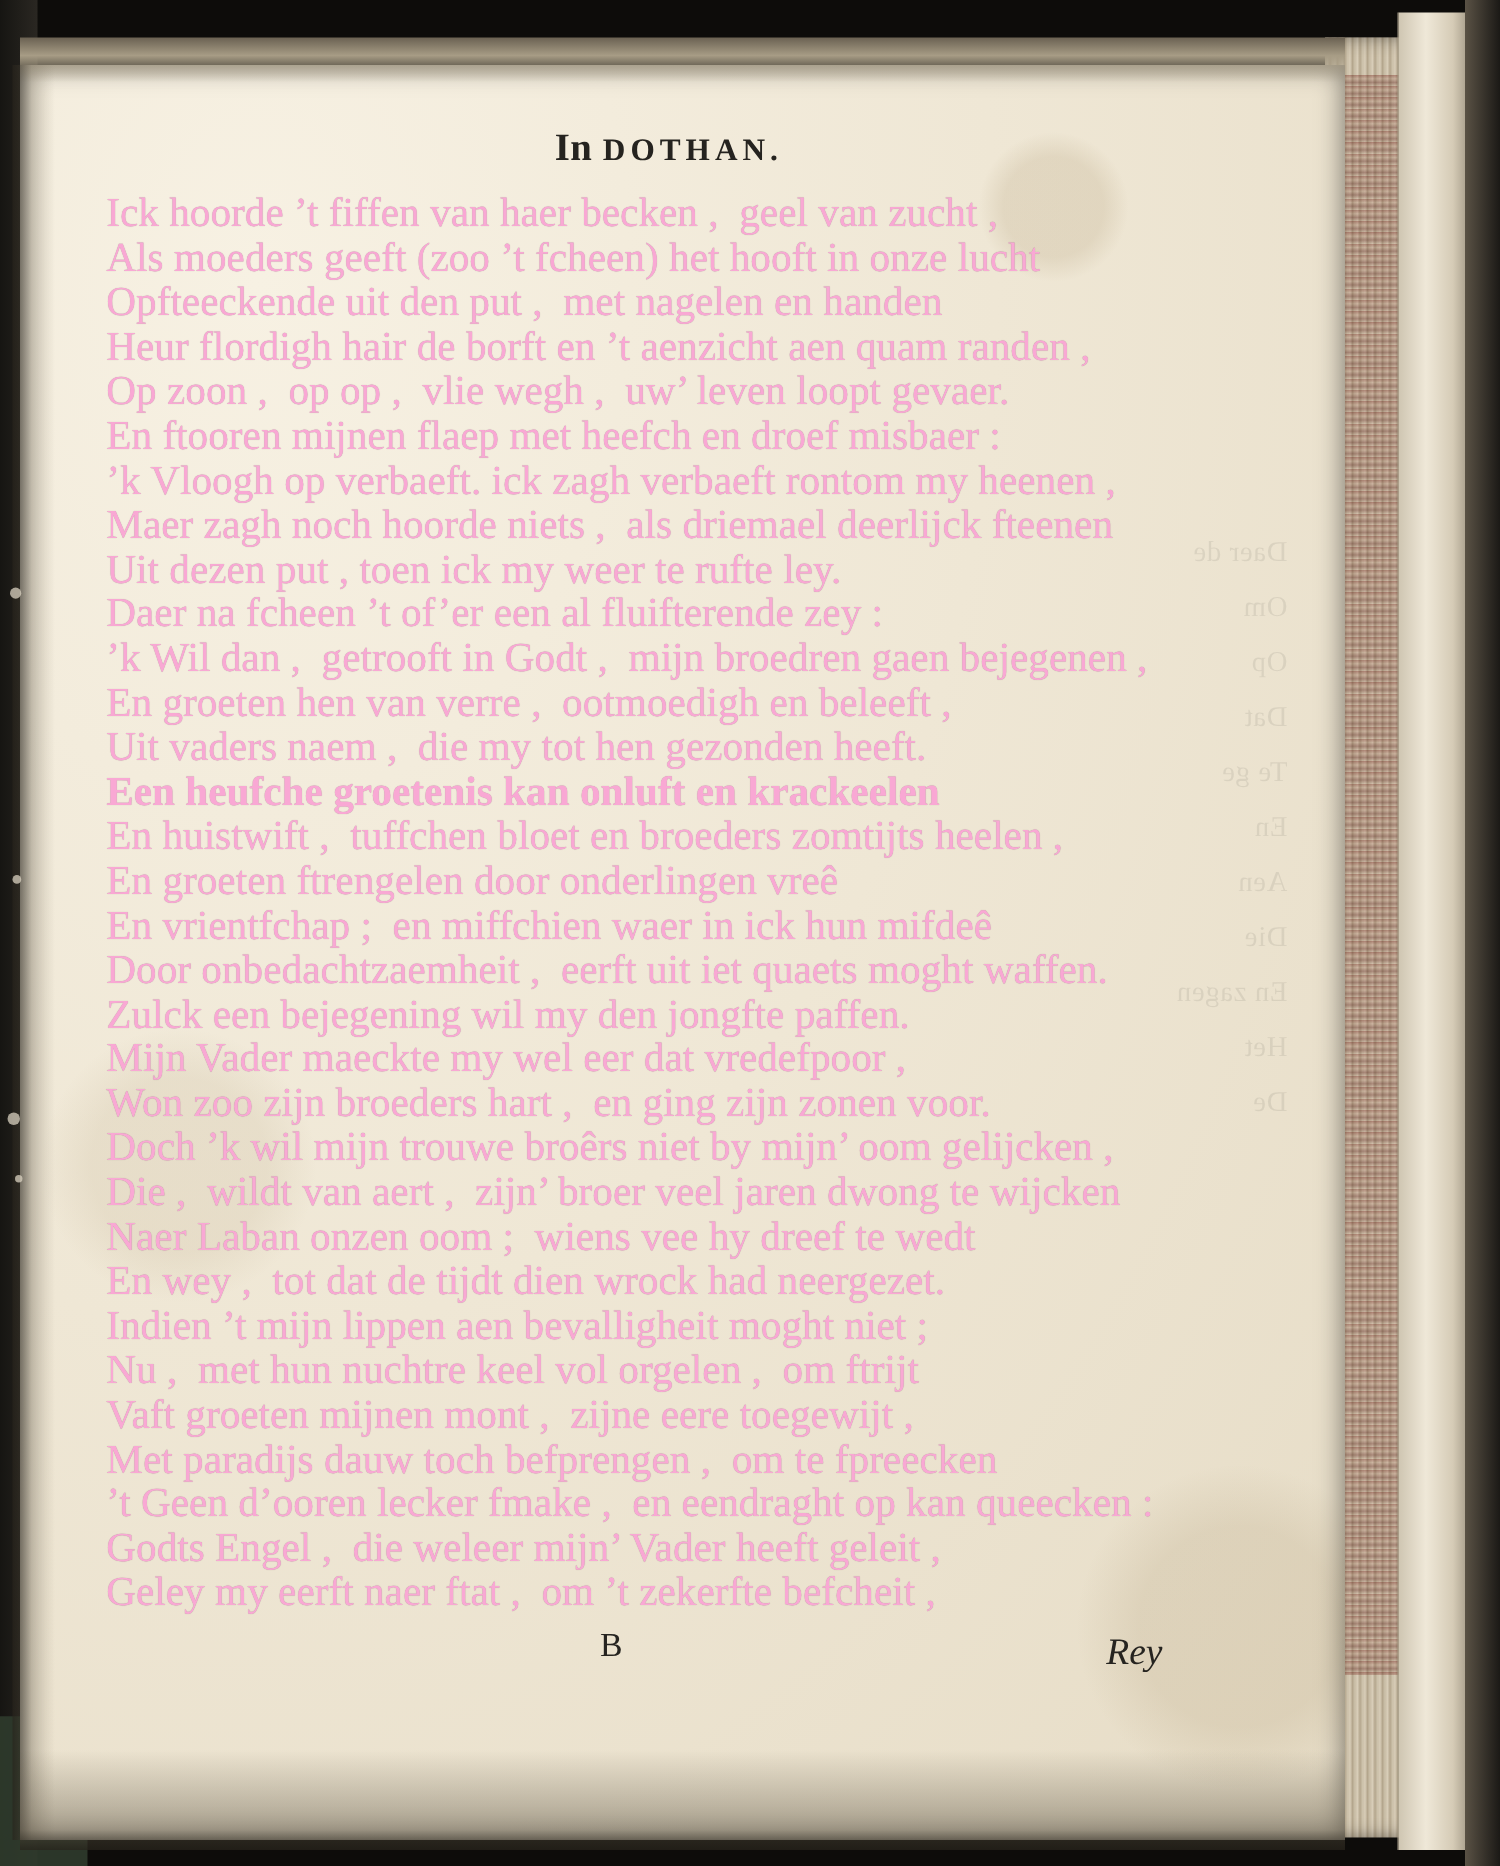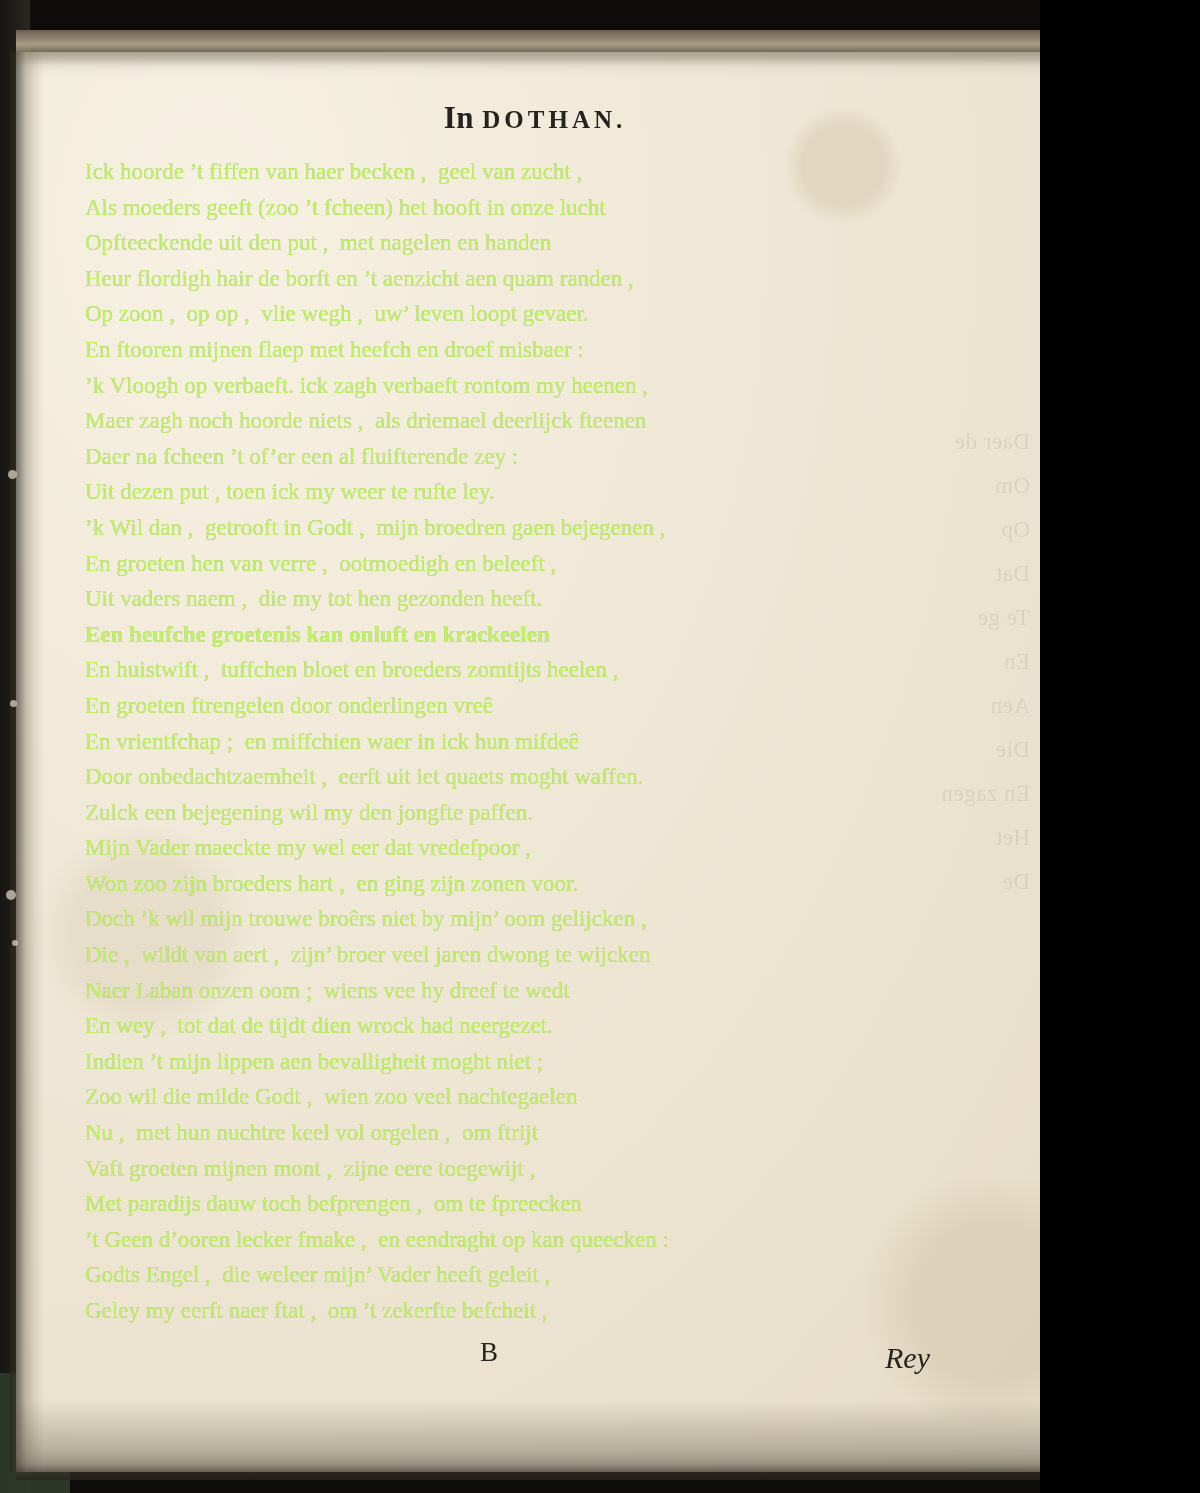--- a/index.html
+++ b/index.html
@@ -10,21 +10,21 @@
   body {
     width: 1200px;
     height: 1493px;
     overflow: hidden;
     font-family: "Liberation Serif", serif;
   }
 
   
   .scan {
     position: relative;
-    width: 1040px;
+    width: 1200px;
     height: 1493px;
     background: #0d0c0a;
     overflow: hidden;
   }
 
   
   .bg-left {
     position: absolute;
     left: 0; top: 0;
     width: 30px; height: 1493px;
@@ -143,23 +143,23 @@
   .heading .small-caps {
     font-size: 25px;
     letter-spacing: 4px;
   }
   .poem {
     margin: 0;
     padding: 0;
     list-style: none;
   }
   .poem li {
-    font-size: 23px;
+    font-size: 33px;
     line-height: 35.6px;
-    color: #bef264;
+    color: #f9a8d4;
     white-space: pre;
     text-shadow: 0 0 .6px rgba(30,28,24,.35);
   }
   .poem li.drop-start {
     font-weight: 700;
   }
   .footline {
     position: relative;
     margin-top: 6px;
     height: 44px;
@@ -229,39 +229,38 @@
 
     <ul class="poem" id="poem-list">
         <li>Ick hoorde ’t fiffen van haer becken ,  geel van zucht ,</li>
         <li>Als moeders geeft (zoo ’t fcheen) het hooft in onze lucht</li>
         <li>Opfteeckende uit den put ,  met nagelen en handen</li>
         <li>Heur flordigh hair de borft en ’t aenzicht aen quam randen ,</li>
         <li>Op zoon ,  op op ,  vlie wegh ,  uw’ leven loopt gevaer.</li>
         <li>En ftooren mijnen flaep met heefch en droef misbaer :</li>
         <li>’k Vloogh op verbaeft. ick zagh verbaeft rontom my heenen ,</li>
         <li>Maer zagh noch hoorde niets ,  als driemael deerlijck fteenen</li>
+        <li>Uit dezen put , toen ick my weer te rufte ley.</li>
         <li>Daer na fcheen ’t of’er een al fluifterende zey :</li>
-        <li>Uit dezen put , toen ick my weer te rufte ley.</li>
         <li>’k Wil dan ,  getrooft in Godt ,  mijn broedren gaen bejegenen ,</li>
         <li>En groeten hen van verre ,  ootmoedigh en beleeft ,</li>
         <li>Uit vaders naem ,  die my tot hen gezonden heeft.</li>
         <li class="drop-start">Een heufche groetenis kan onluft en krackeelen</li>
         <li>En huistwift ,  tuffchen bloet en broeders zomtijts heelen ,</li>
         <li>En groeten ftrengelen door onderlingen vreê</li>
         <li>En vrientfchap ;  en miffchien waer in ick hun mifdeê</li>
         <li>Door onbedachtzaemheit ,  eerft uit iet quaets moght waffen.</li>
         <li>Zulck een bejegening wil my den jongfte paffen.</li>
         <li>Mijn Vader maeckte my wel eer dat vredefpoor ,</li>
         <li>Won zoo zijn broeders hart ,  en ging zijn zonen voor.</li>
         <li>Doch ’k wil mijn trouwe broêrs niet by mijn’ oom gelijcken ,</li>
         <li>Die ,  wildt van aert ,  zijn’ broer veel jaren dwong te wijcken</li>
         <li>Naer Laban onzen oom ;  wiens vee hy dreef te wedt</li>
         <li>En wey ,  tot dat de tijdt dien wrock had neergezet.</li>
         <li>Indien ’t mijn lippen aen bevalligheit moght niet ;</li>
-        <li>Zoo wil die milde Godt ,  wien zoo veel nachtegaelen</li>
         <li>Nu ,  met hun nuchtre keel vol orgelen ,  om ftrijt</li>
         <li>Vaft groeten mijnen mont ,  zijne eere toegewijt ,</li>
         <li>Met paradijs dauw toch befprengen ,  om te fpreecken</li>
         <li>’t Geen d’ooren lecker fmake ,  en eendraght op kan queecken :</li>
         <li>Godts Engel ,  die weleer mijn’ Vader heeft geleit ,</li>
         <li>Geley my eerft naer ftat ,  om ’t zekerfte befcheit ,</li>
       </ul>
 
     <div class="footline">
       <span class="signature">B</span>

